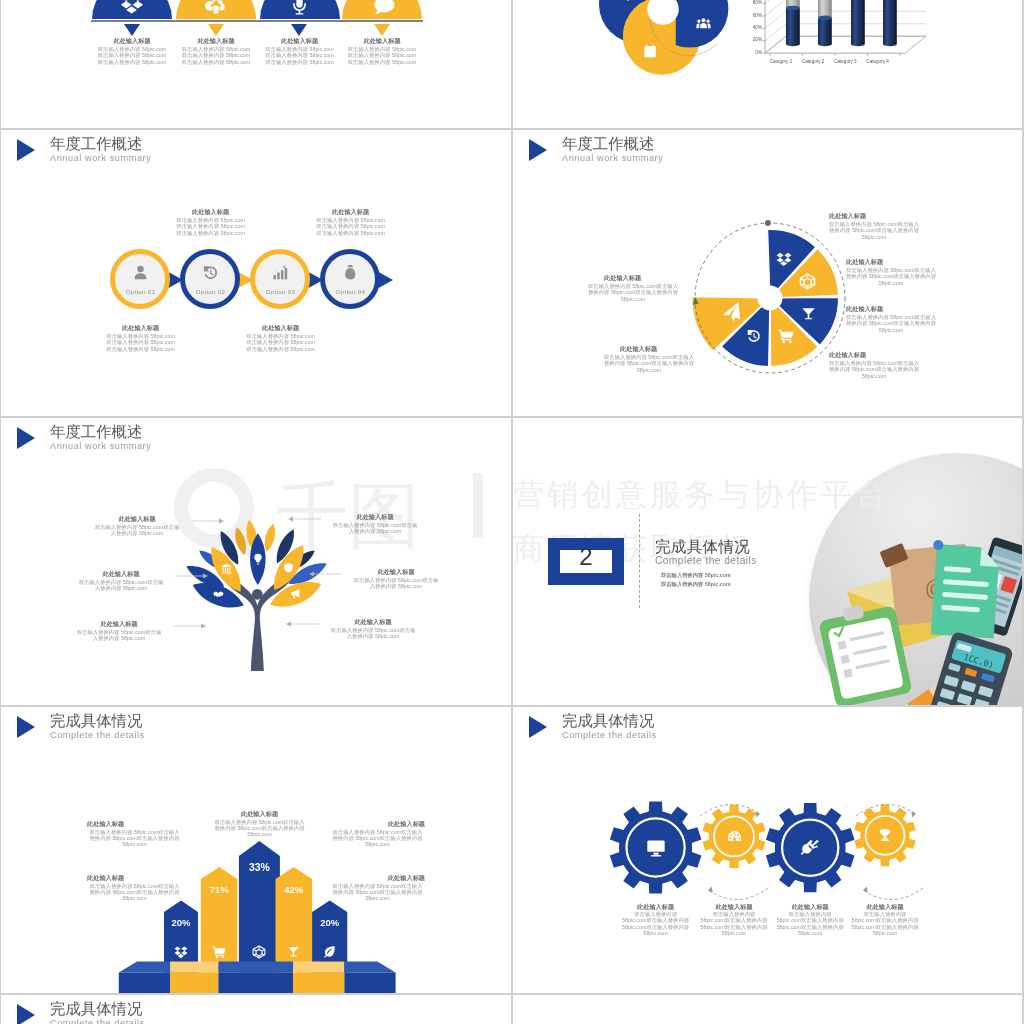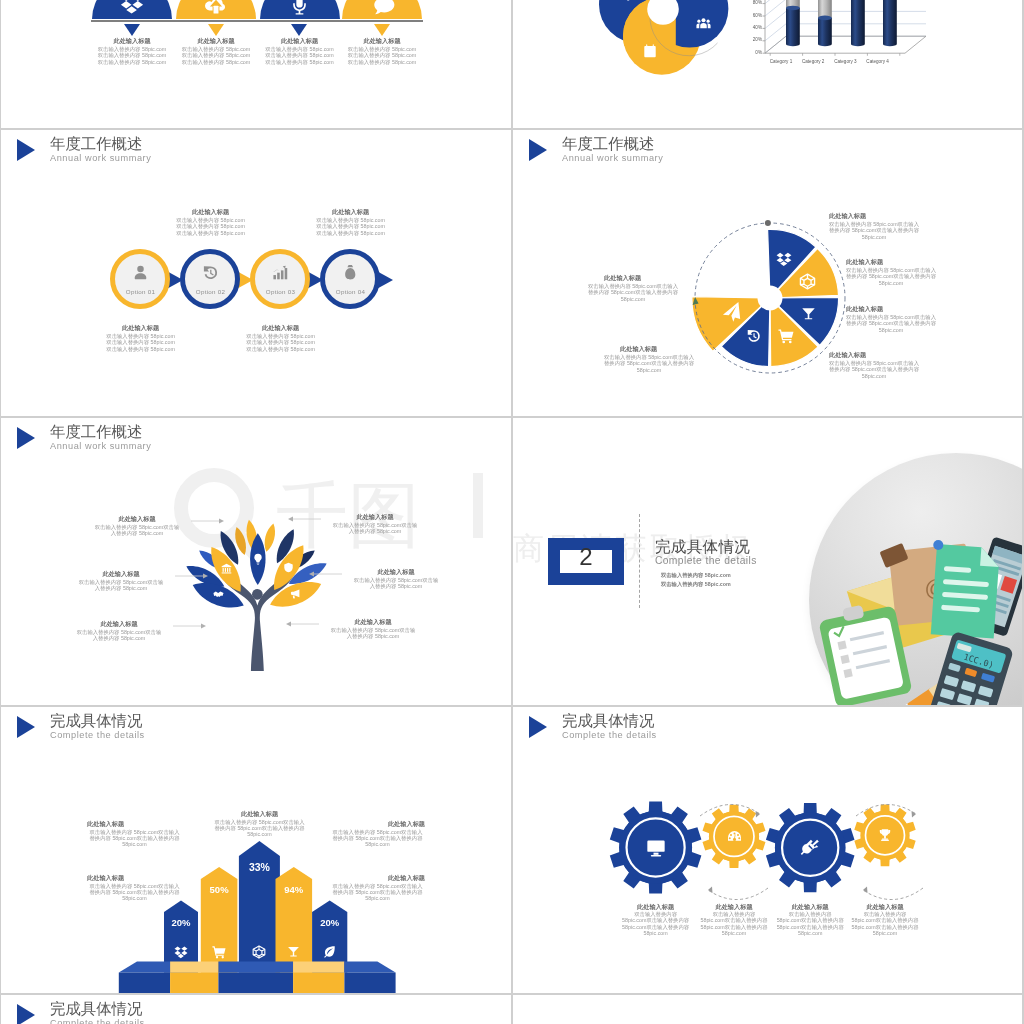--- a/index.html
+++ b/index.html
@@ -441,20 +441,21 @@
   <svg class="abs" style="left:284px;top:203px" width="34" height="8" viewBox="0 0 34 8">
         <path d="M6 4 H34" stroke="#c9c9c9" stroke-width="0.8" fill="none"></path>
         <path d="M6 1.5 L1 4 L6 6.5 Z" fill="#b0b0b0"></path>
       </svg>
 </div>
 
 <div class="slide" style="left:513px;top:417px;height:288px;">
   <div class="abs" style="left:295.7px;top:36px;width:294px;height:294px;border-radius:50%;
        background:radial-gradient(circle at 38% 20%, #eeeeee 0%, #e3e3e3 26%, #d3d3d3 58%, #c6c6c6 84%, #bfbfbf 100%);
        box-shadow:0 4px 10px rgba(0,0,0,0.06);"></div>
+  <div class="abs" style="left:0px;top:57px;font-size:31px;color:#eeeeee;letter-spacing:3.2px;white-space:nowrap;">营销创意服务与协作平台</div>
   <div class="abs" style="left:0px;top:111px;font-size:31px;color:#eeeeee;letter-spacing:3.2px;white-space:nowrap;">商用请获取授权</div>
   <div class="abs" style="left:35px;top:120.6px;width:51.7px;height:23px;border:12px solid #1b4298;background:#ffffff;"></div>
   <div class="abs center" style="left:35px;top:126px;width:75.7px;font-size:24px;color:#333333;">2</div>
   <div class="abs" style="left:126.4px;top:97.3px;width:0;height:93.6px;border-left:1px dashed #a5a5a5;"></div>
   <div class="abs" style="left:141.9px;top:119.6px;font-size:15.6px;color:#4a4a4a;letter-spacing:0.3px;white-space:nowrap;">完成具体情况</div>
   <div class="abs" style="left:141.9px;top:137.5px;font-size:10.3px;color:#8f8f8f;letter-spacing:0.4px;white-space:nowrap;">Complete the details</div>
   <div class="abs" style="left:148px;top:154px;width:110px;font-size:5.3px;color:#7d7d7d;line-height:1.75;font-weight:bold;">
     <div>双击输入替换内容 58pic.com</div>
     <div>双击输入替换内容 58pic.com</div>
   </div>
@@ -551,35 +552,35 @@
     <path d="M217.4 266.5 H292.1 V287 H217.4 Z" fill="#1b4298"></path>
     <path d="M292.1 255.4 H343.4 L343.4 266.5 H292.1 Z" fill="#fcd078"></path>
     <path d="M292.1 266.5 H343.4 V287 H292.1 Z" fill="#f8b62d"></path>
     <path d="M343.4 255.4 H376.4 L394.6 266.5 H343.4 Z" fill="#2f5ab4"></path>
     <path d="M343.4 266.5 H394.6 V287 H343.4 Z" fill="#1b4298"></path>
   </svg>
   <div class="abs center" style="left:155px;top:211px;width:50px;font-size:9.5px;font-weight:bold;color:#ffffff;">20%</div>
   <svg viewBox="0 0 24 24" width="14" height="14" style="position:absolute;left:173px;top:239px;fill:#ffffff;color:#ffffff;">
         <path d="M6.2 2.6 0.9 6.3l5.3 3.7 5.3-3.7zM17.8 2.6 12.5 6.3l5.3 3.7 5.3-3.7zM0.9 13.7 6.2 10l5.3 3.7-5.3 3.7zM17.8 10l-5.3 3.7 5.3 3.7 5.3-3.7zM6.3 18.9l5.3-3.7 5.3 3.7-5.3 3.6z"></path>
       </svg>
-  <div class="abs center" style="left:193.1px;top:178px;width:50px;font-size:9.5px;font-weight:bold;color:#ffffff;">50%</div>
+  <div class="abs center" style="left:193.1px;top:178px;width:50px;font-size:9.5px;font-weight:bold;color:#ffffff;">71%</div>
   <svg viewBox="0 0 24 24" width="14" height="14" style="position:absolute;left:211.1px;top:239px;fill:#ffffff;color:#ffffff;">
         <path d="M0.7 2.2h3.8l.8 3.3h17.9l-2.4 9.3H7.2l.4 1.7h12.6v1.9H6.1L2.9 4.1H.7z"></path>
         <circle cx="8.6" cy="21" r="2"></circle>
         <circle cx="18.4" cy="21" r="2"></circle>
       </svg>
   <div class="abs center" style="left:233.4px;top:155px;width:50px;font-size:10.5px;font-weight:bold;color:#ffffff;">33%</div>
   <svg viewBox="0 0 24 24" width="14" height="14" style="position:absolute;left:251.4px;top:239px;fill:#ffffff;color:#ffffff;">
         <g fill="none" stroke="currentColor" stroke-width="1.9" stroke-linejoin="round">
           <path d="M12 1.6 22 7.4v9.2L12 22.4 2 16.6V7.4Z"></path>
           <path d="M12 1.6 12 7.6M2 7.4 7 10.3M22 7.4 17 10.3M7 10.3 12 7.6 17 10.3 17 15.9 12 18.7 7 15.9Z"></path>
           <path d="M12 18.7 12 22.4M7 15.9 2 16.6M17 15.9 22 16.6"></path>
         </g>
       </svg>
-  <div class="abs center" style="left:267.8px;top:178px;width:50px;font-size:9.5px;font-weight:bold;color:#ffffff;">94%</div>
+  <div class="abs center" style="left:267.8px;top:178px;width:50px;font-size:9.5px;font-weight:bold;color:#ffffff;">42%</div>
   <svg viewBox="0 0 24 24" width="13" height="13" style="position:absolute;left:286.3px;top:239px;fill:#ffffff;color:#ffffff;">
         <path d="M2 3.5h20L13.3 13v6.4h4.6v1.9H6.1v-1.9h4.6V13z"></path>
       </svg>
   <div class="abs center" style="left:303.7px;top:211px;width:50px;font-size:9.5px;font-weight:bold;color:#ffffff;">20%</div>
   <svg viewBox="0 0 24 24" width="13" height="13" style="position:absolute;left:322.2px;top:239px;fill:#ffffff;color:#ffffff;">
         <path d="M21.7 2.4C10.8 2.4 3.6 6.3 3.6 14.1c0 2 .7 3.7 1.8 5L2 22.3l1.5 1.4 3.4-3.3a8.5 8.5 0 0 0 4.8 1.4c6.9 0 10-6.6 10-19.4zM7.3 17.6c-.2-6 4.7-10.2 11.3-11.8-4.9 3.5-8.9 7.4-11.3 11.8z"></path>
       </svg>
   <div class="ttl abs" style="left:211px;top:104px;width:95px;text-align:center;">此处输入标题</div>
   <div class="bdy abs" style="left:211px;top:112.5px;width:95px;text-align:center;">双击输入替换内容 58pic.com双击输入替换内容 58pic.com双击输入替换内容 58pic.com</div>
   <div class="ttl abs" style="left:86px;top:114px;width:95px;text-align:left;">此处输入标题</div>

